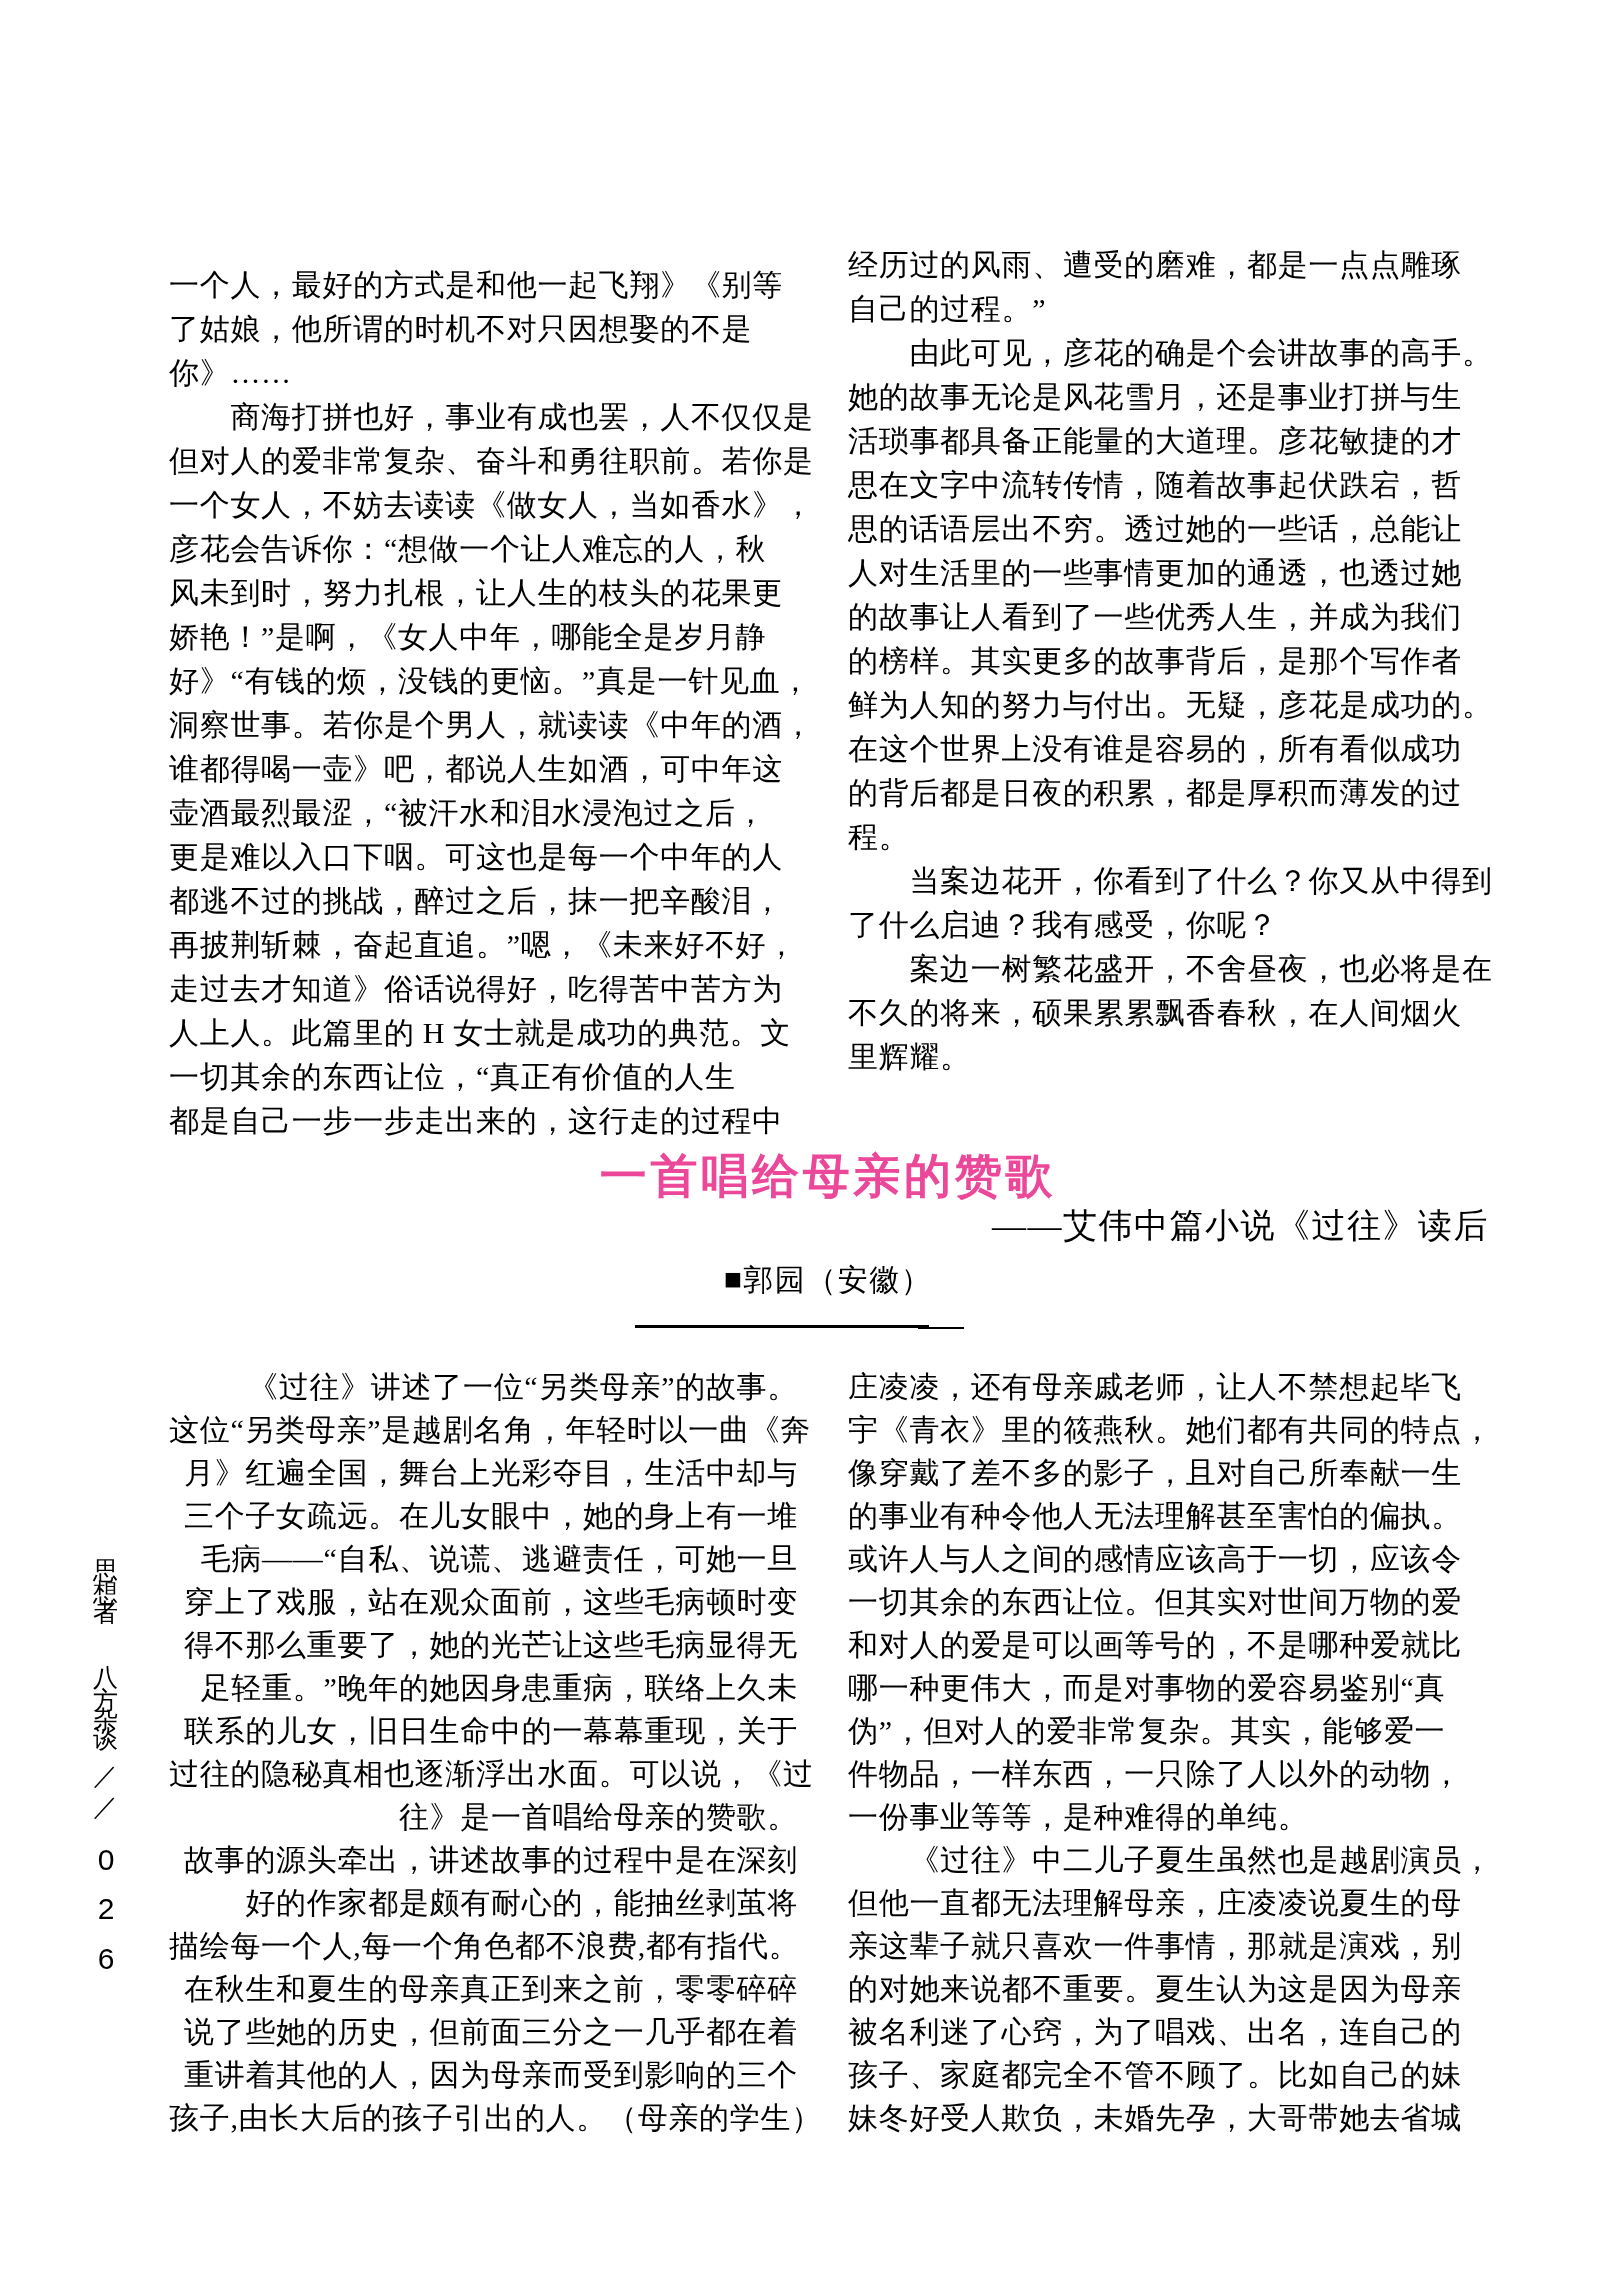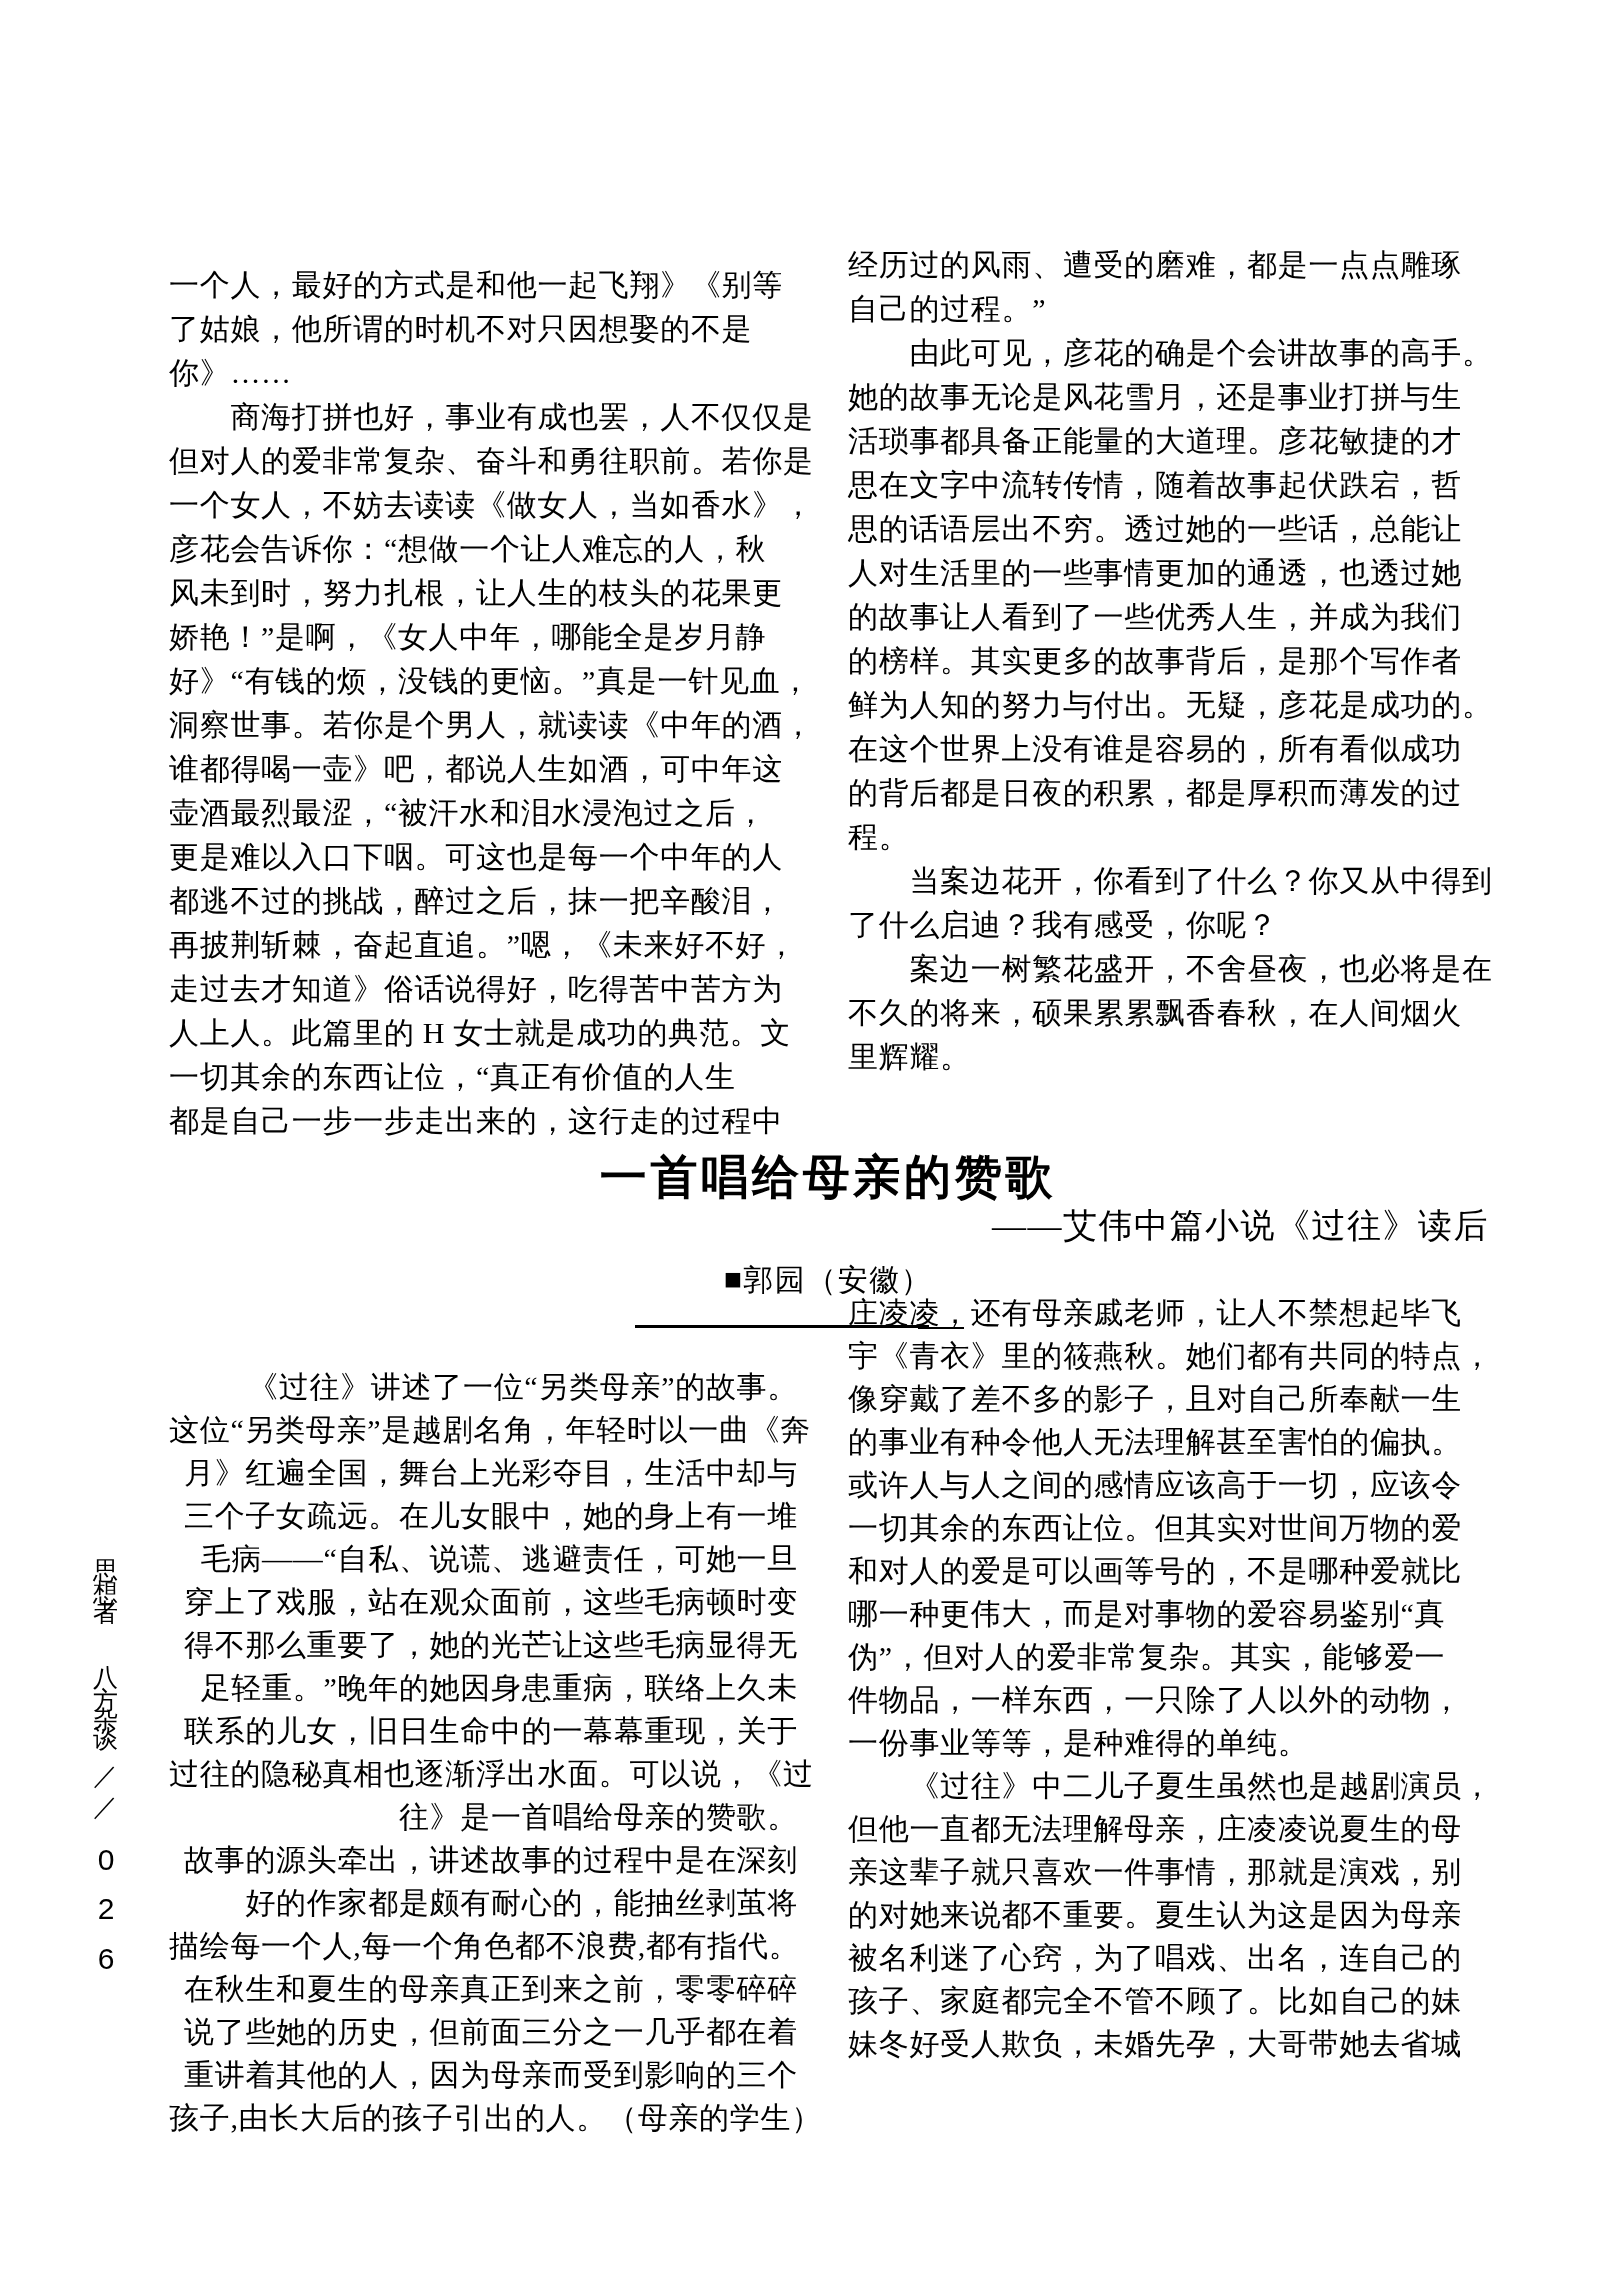--- a/index.html
+++ b/index.html
@@ -24,37 +24,37 @@
     white-space: nowrap;
     letter-spacing: 0.7px;
   }
   .bottomcol .tline {
     height: 43px;
     line-height: 43px;
   }
   .col-top-left    { left: 169px;  top: 243px;  width: 629px; margin-top: 20px; }
   .col-top-right   { left: 848px; top: 243px;  width: 644px; }
   .col-bottom-left { left: 169px;  top: 1365px; width: 629px; text-align: right; }
-  .col-bottom-right{ left: 848px; top: 1291px; width: 644px; }
+  .col-bottom-right{ left: 848px; top: 1365px; width: 644px; }
 
   .article-header {
     position: absolute;
     left: 167px;
     top: 1149px;
     width: 1322px;
     text-align: center;
   }
   .article-title {
     margin: 0;
-    font-family: Liberation Sans, sans-serif;
+    font-family: Liberation Serif, serif;
     font-weight: bold;
     font-size: 47px;
     line-height: 55px;
     letter-spacing: 3.7px;
-    color: #000000;
+    color: #ec4899;
   }
   .article-subtitle {
     margin-top: 3px;
     font-size: 34px;
     line-height: 37px;
     letter-spacing: 1.5px;
     text-align: right;
   }
   .article-author {
     margin-top: 19px;

